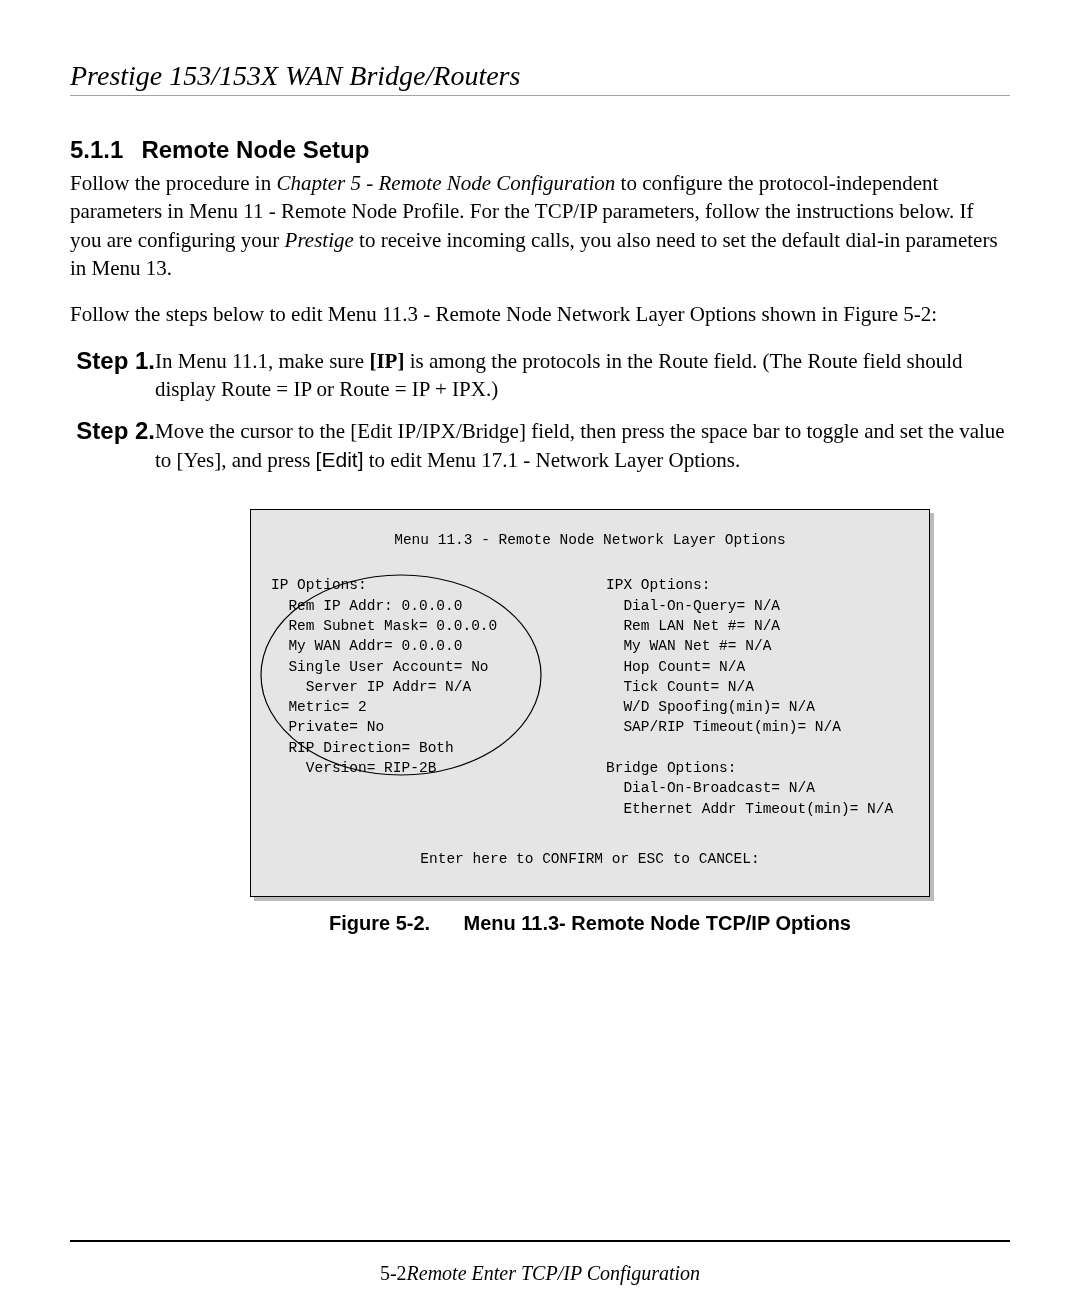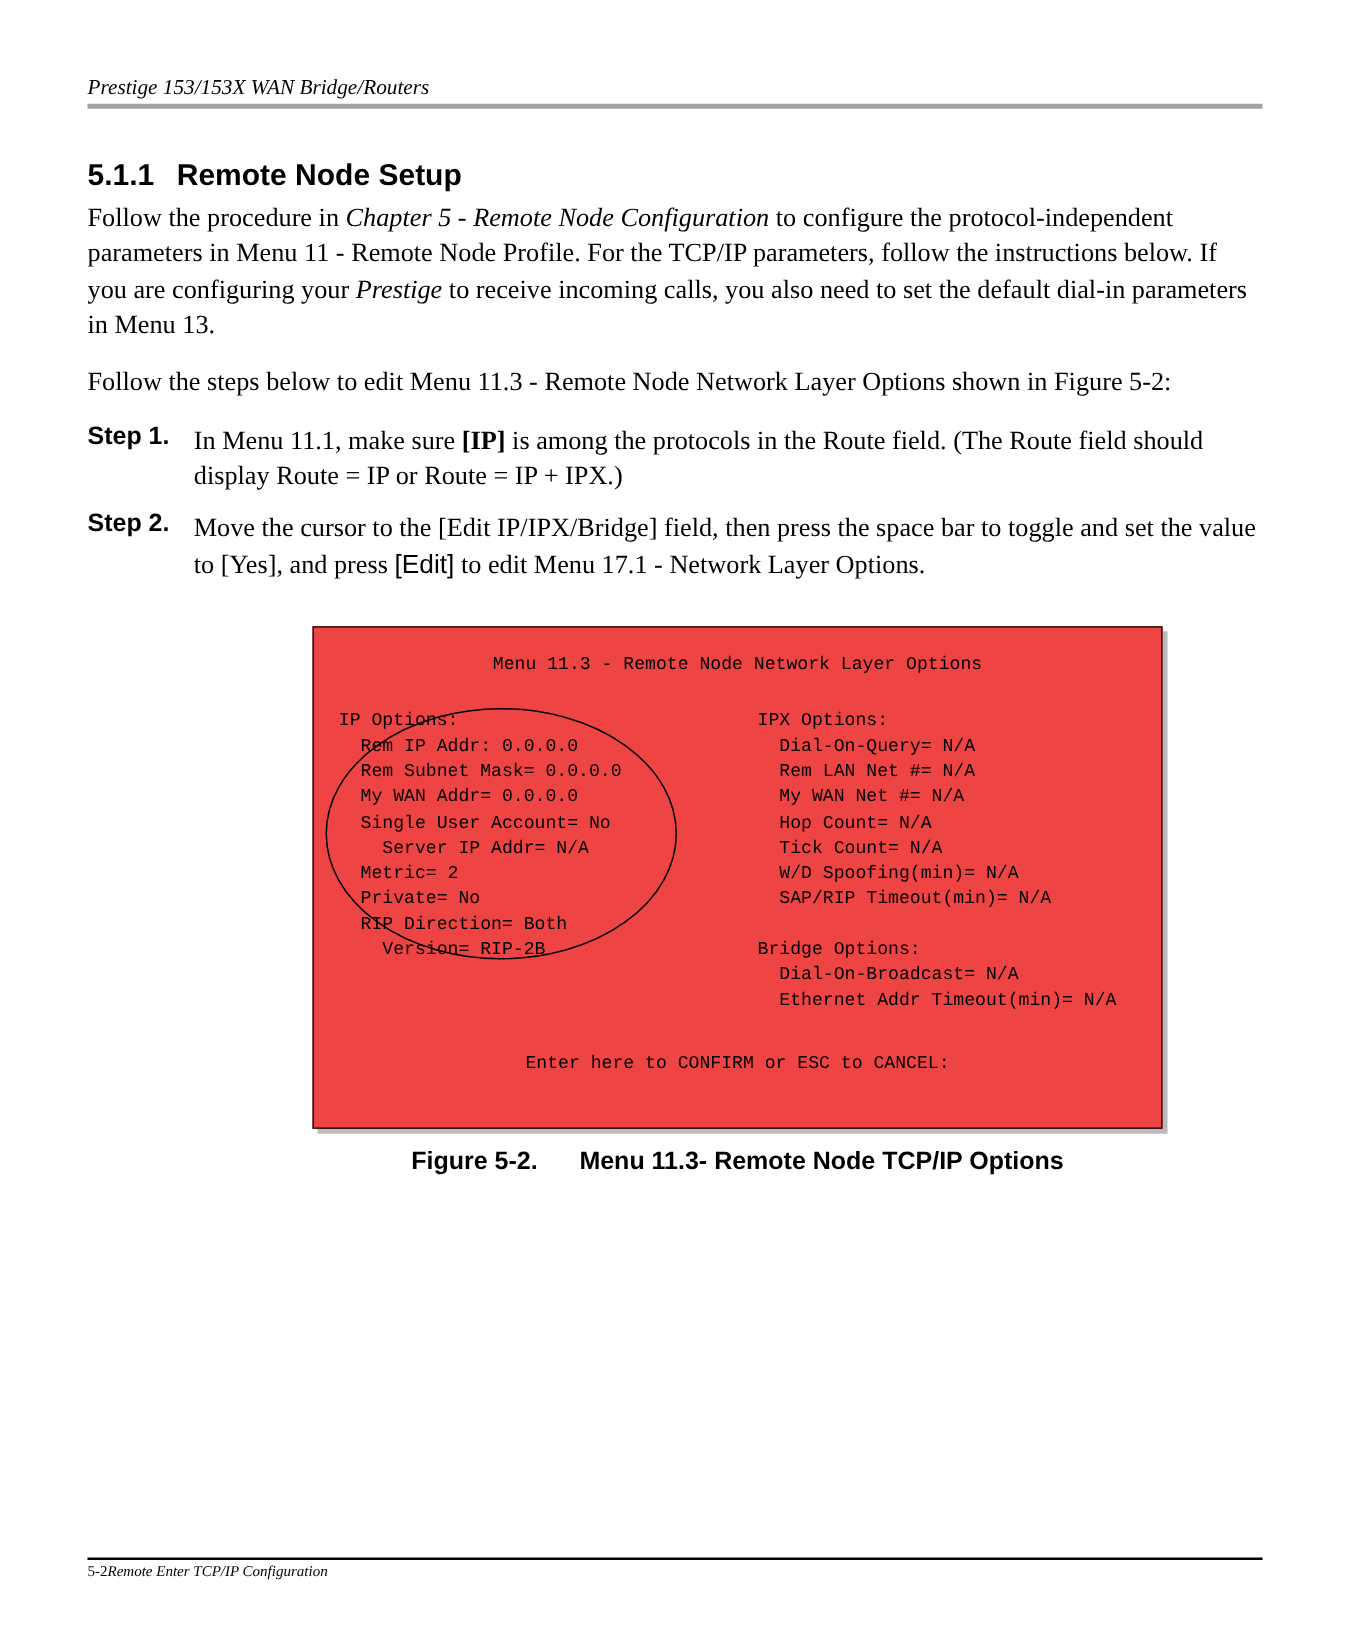--- a/index.html
+++ b/index.html
@@ -10,22 +10,22 @@
     body {
       font-family: "Times New Roman", Times, serif;
       font-size: 20px;
       color: #000;
       background: #fff;
       width: 1080px;
       padding: 60px 70px;
     }
     .header {
       font-style: italic;
-      font-size: 17px;
-      border-bottom: 4px solid #a3a3a3;
+      font-size: 28px;
+      border-bottom: 1px solid #a3a3a3;
       padding-bottom: 3px;
       margin-bottom: 40px;
     }
     h2.section-title {
       font-family: Helvetica, Arial, sans-serif;
       font-size: 24px;
       font-weight: bold;
       margin-bottom: 5px;
     }
     h2.section-title .section-number {
@@ -48,38 +48,39 @@
     .steps {
       margin-bottom: 30px;
     }
     .step {
       display: flex;
       margin-bottom: 14px;
     }
     .step-label {
       font-family: Helvetica, Arial, sans-serif;
       font-weight: bold;
-      font-size: 20px;
+      font-size: 24px;
       min-width: 85px;
+      text-align: right;
     }
     .step-text {
       flex: 1;
       font-size: 21px;
       line-height: 1.35;
     }
     .figure-container {
       width: 680px;
       margin-left: 180px;
       margin-top: 35px;
       position: relative;
     }
     .menu-box {
       border: 1.5px solid #000;
-      background: #ef4444;
-      padding: 20px 20px 41px 20px;
+      background: #e5e5e5;
+      padding: 20px 20px 27px 20px;
       box-shadow: 4px 4px 0 #bbb;
       font-family: "Courier New", Courier, monospace;
       font-size: 14.5px;
       line-height: 1.4;
       position: relative;
     }
     .menu-title {
       text-align: center;
       margin-bottom: 25px;
     }
@@ -107,24 +108,24 @@
     }
     .figure-caption {
       font-family: Helvetica, Arial, sans-serif;
       font-weight: bold;
       font-size: 20px;
       text-align: center;
       margin-top: 15px;
     }
     .footer {
       display: flex;
-      justify-content: flex-start;
-      font-size: 12px;
+      justify-content: center;
+      font-size: 20px;
       border-top: 2.5px solid #000;
-      padding-top: 2px;
+      padding-top: 20px;
       margin-top: 305px;
     }
     .footer-right {
       font-style: italic;
     }
   </style>
 </head>
 <body>
 
 <div>

